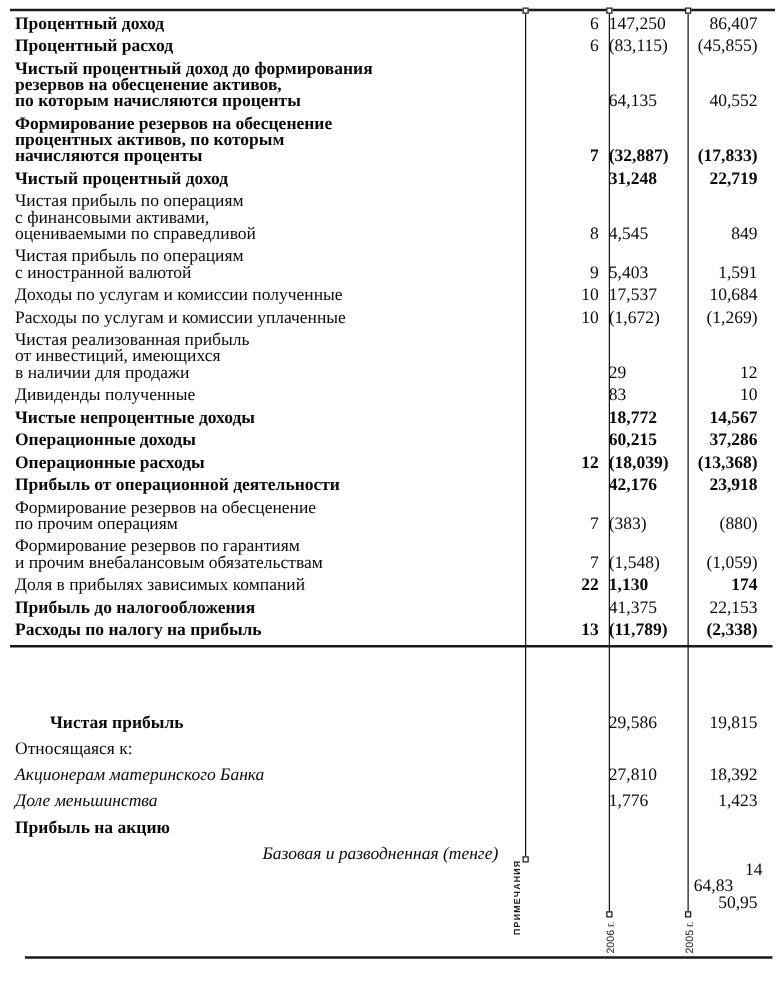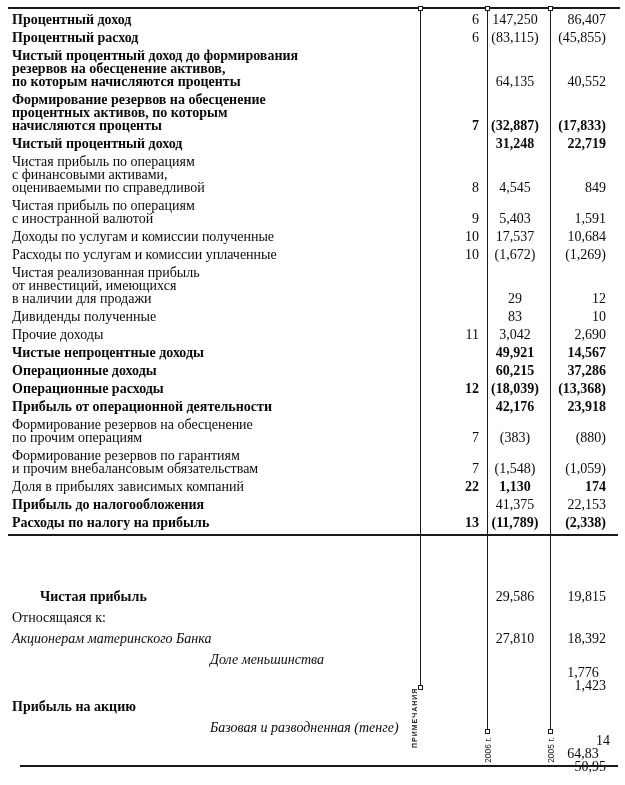--- a/index.html
+++ b/index.html
@@ -32,21 +32,21 @@
   }
   .vlabel-notes{left:387px;top:714px;width:58px;height:10px;font-size:7px;font-weight:bold;letter-spacing:1px;}
   .vlabel-y1{left:470px;top:745px;width:36px;height:10px;font-size:8.5px;}
   .vlabel-y2{left:533px;top:745px;width:36px;height:10px;font-size:8.5px;}
   
   .rows{position:absolute;left:10px;top:13px;width:608px;font-size:14px;line-height:13px;}
   .row{display:flex;align-items:flex-end;margin-bottom:5px;}
   .c{box-sizing:border-box;}
   .lab{width:410px;padding-left:2px;}
   .note{width:67px;text-align:right;padding-right:8px;}
-  .v1{width:63px;text-align:center;padding-right:7px;}
+  .v1{width:63px;text-align:left;padding-right:7px;}
   .v2{width:68px;text-align:right;padding-right:12px;}
   .row.lb .lab{font-weight:bold;}
   .row.vb .v1,.row.vb .v2,.row.vb .note{font-weight:bold;}
   .row.it .lab{font-style:italic;}
   .row.ind .lab{padding-left:30px;margin-top:48px;}
   .divider{height:2px;background:#1a1a1a;width:610px;margin:2px 0 6px -2px;}
 </style>
 </head>
 <body>
 
@@ -160,34 +160,26 @@
         <div class="c v2">12</div>
       </div>
       <div class="row">
         <div class="c lab">
           <div>Дивиденды полученные</div>
         </div>
         <div class="c note"></div>
         <div class="c v1">83</div>
         <div class="c v2">10</div>
       </div>
-      <div class="row">
-        <div class="c lab">
-          <div>Прочие доходы</div>
-        </div>
-        <div class="c note">11</div>
-        <div class="c v1">3,042</div>
-        <div class="c v2">2,690</div>
-      </div>
       <div class="row lb vb">
         <div class="c lab">
           <div>Чистые непроцентные доходы</div>
         </div>
         <div class="c note"></div>
-        <div class="c v1">49,921</div>
+        <div class="c v1">18,772</div>
         <div class="c v2">14,567</div>
       </div>
       <div class="row lb vb">
         <div class="c lab">
           <div>Операционные доходы</div>
         </div>
         <div class="c note"></div>
         <div class="c v1">60,215</div>
         <div class="c v2">37,286</div>
       </div>
@@ -267,21 +259,21 @@
         <div class="c v2"></div>
       </div>
       <div class="row it bp" style="margin-bottom: 8px;">
         <div class="c lab">
           <div>Акционерам материнского Банка</div>
         </div>
         <div class="c note"></div>
         <div class="c v1">27,810</div>
         <div class="c v2">18,392</div>
       </div>
-      <div class="row it bp" style="margin-bottom: 8px; flex-direction: column;">
+      <div class="row it bp" style="margin-bottom: 8px;">
         <div class="c lab">
           <div>Доле меньшинства</div>
         </div>
         <div class="c note"></div>
         <div class="c v1">1,776</div>
         <div class="c v2">1,423</div>
       </div>
       <div class="row lb bp" style="margin-bottom: 8px;">
         <div class="c lab">
           <div>Прибыль на акцию</div>

